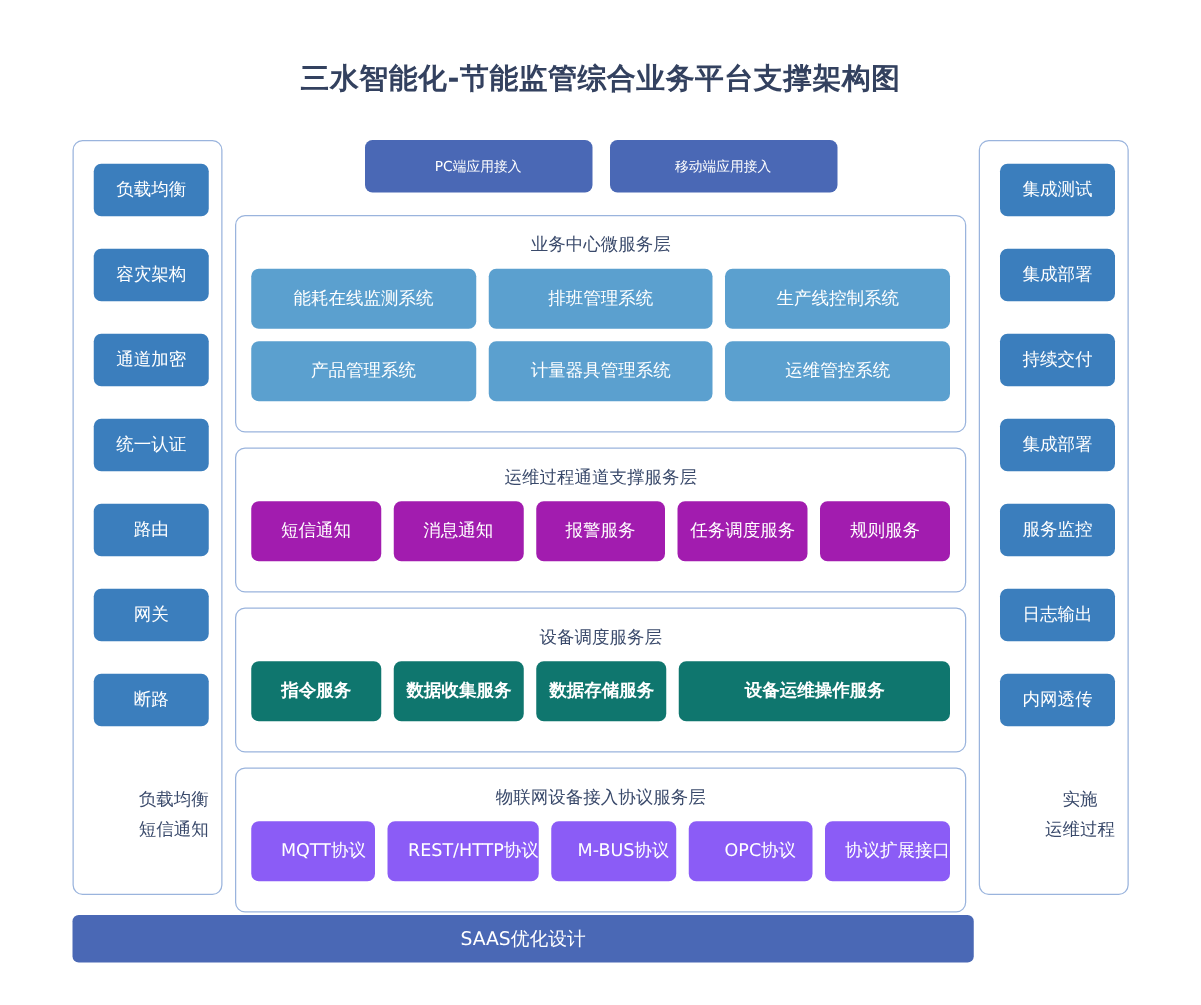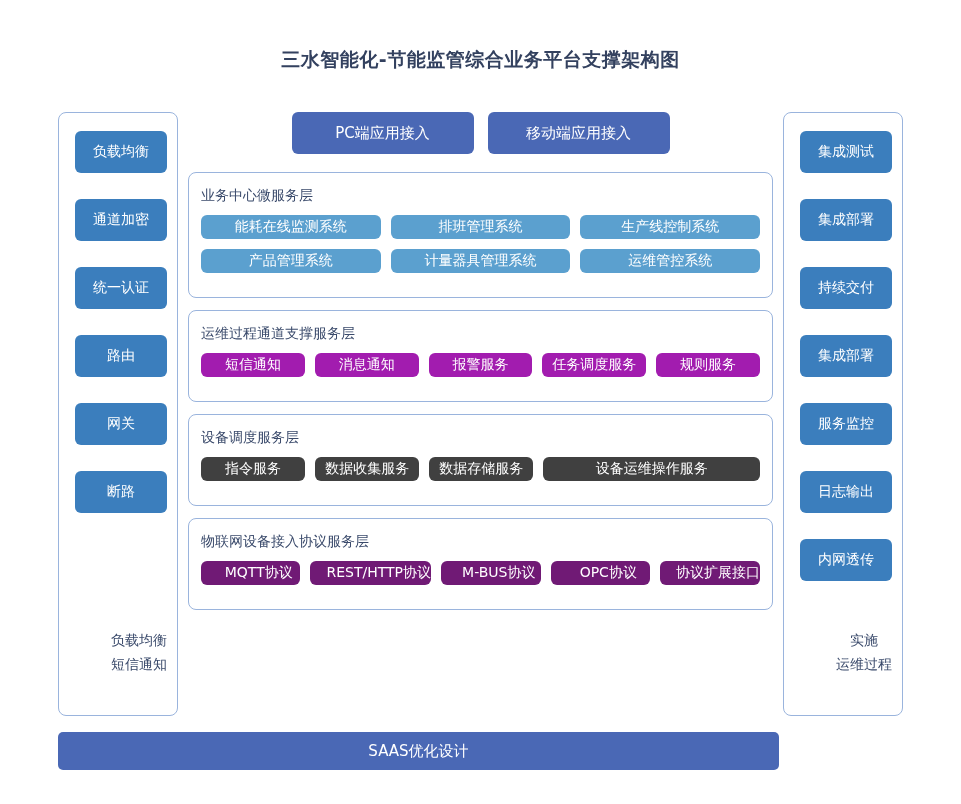--- a/index.html
+++ b/index.html
@@ -22,21 +22,21 @@
     box-sizing: border-box;
   }
 
   
   .title {
     position: absolute;
     top: 47px;
     left: 0;
     width: 961px;
     text-align: center;
-    font-size: 19px;
+    font-size: 23px;
     font-weight: bold;
     color: #33415f;
     letter-spacing: 0.5px;
   }
 
   
   .frame {
     position: absolute;
     left: 58px;
     top: 112px;
@@ -96,71 +96,71 @@
     justify-content: center;
     gap: 14px;
     margin-bottom: 18px;
   }
   .access-btn {
     width: 182px;
     height: 42px;
     border-radius: 6px;
     background: #4a68b5;
     color: #ffffff;
-    font-size: 15px;
+    font-size: 11px;
     display: flex;
     align-items: center;
     justify-content: center;
     white-space: nowrap;
   }
 
   .layer {
     border: 1px solid #9ab4dd;
     border-radius: 8px;
     background: #ffffff;
     box-sizing: border-box;
     padding: 10px 12px 12px 12px;
     margin-bottom: 12px;
   }
   .layer:last-child { margin-bottom: 0; }
 
   .layer-title {
-    text-align: left;
+    text-align: center;
     font-size: 14px;
     color: #3a4a6b;
     margin: 4px 0 10px 0;
     white-space: nowrap;
   }
 
   .layer-row {
     display: flex;
     gap: 10px;
     margin-bottom: 10px;
   }
   .layer-row:last-child { margin-bottom: 12px; }
 
   .block {
-    height: 24px;
+    height: 48px;
     border-radius: 6px;
     display: flex;
     align-items: center;
     justify-content: center;
     color: #ffffff;
     font-size: 14px;
     white-space: nowrap;
     box-sizing: border-box;
     flex: 1 1 0;
   }
   .block.wide2 { flex: 2.08 1 0; }
 
   
   .c-business  { background: #5ba0cf; }
   .c-support   { background: #a21caf; }
-  .c-device    { background: #404040; }
-  .c-protocol  { background: #701a75; padding-left: 16px; }
+  .c-device    { background: #0f766e; font-weight: bold; }
+  .c-protocol  { background: #8b5cf6; padding-left: 16px; }
 
   
   .bottom-bar {
     position: absolute;
     left: 58px;
     top: 732px;
     width: 721px;
     height: 38px;
     border-radius: 5px;
     background: #4a68b5;
@@ -176,20 +176,21 @@
 <body>
 
 <div class="page">
 
   <div class="title">三水智能化-节能监管综合业务平台支撑架构图</div>
 
   <div class="frame">
 
     <div class="side-panel">
       <div class="side-btn">负载均衡</div>
+      <div class="side-btn">容灾架构</div>
       <div class="side-btn">通道加密</div>
       <div class="side-btn">统一认证</div>
       <div class="side-btn">路由</div>
       <div class="side-btn">网关</div>
       <div class="side-btn">断路</div>
       <div class="side-footer">
         <div>负载均衡</div>
         <div>短信通知</div>
       </div>
     </div>

